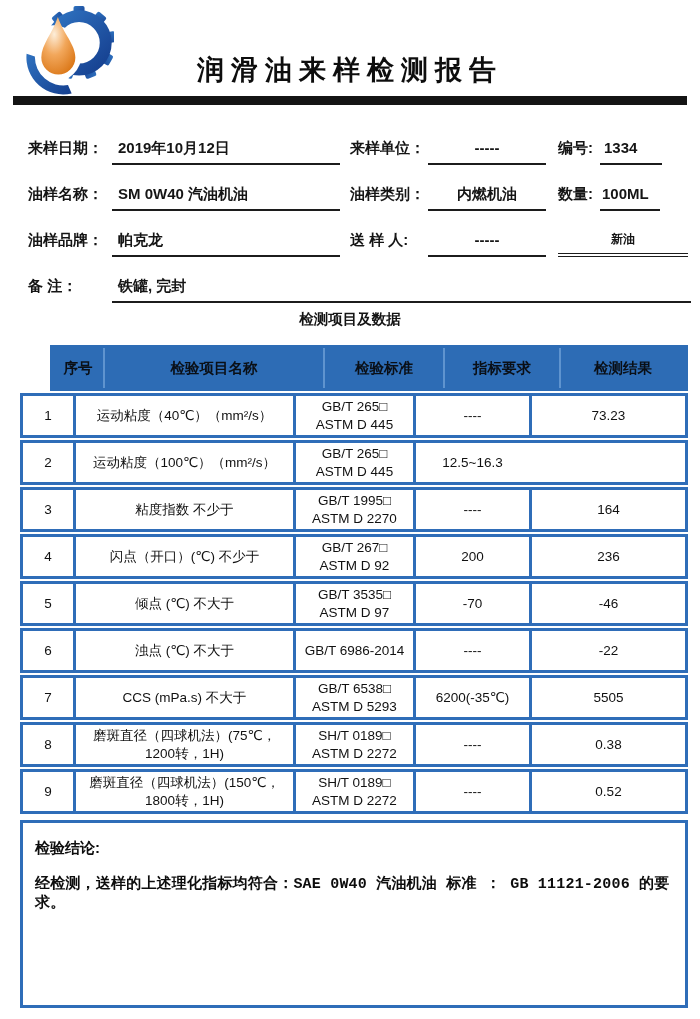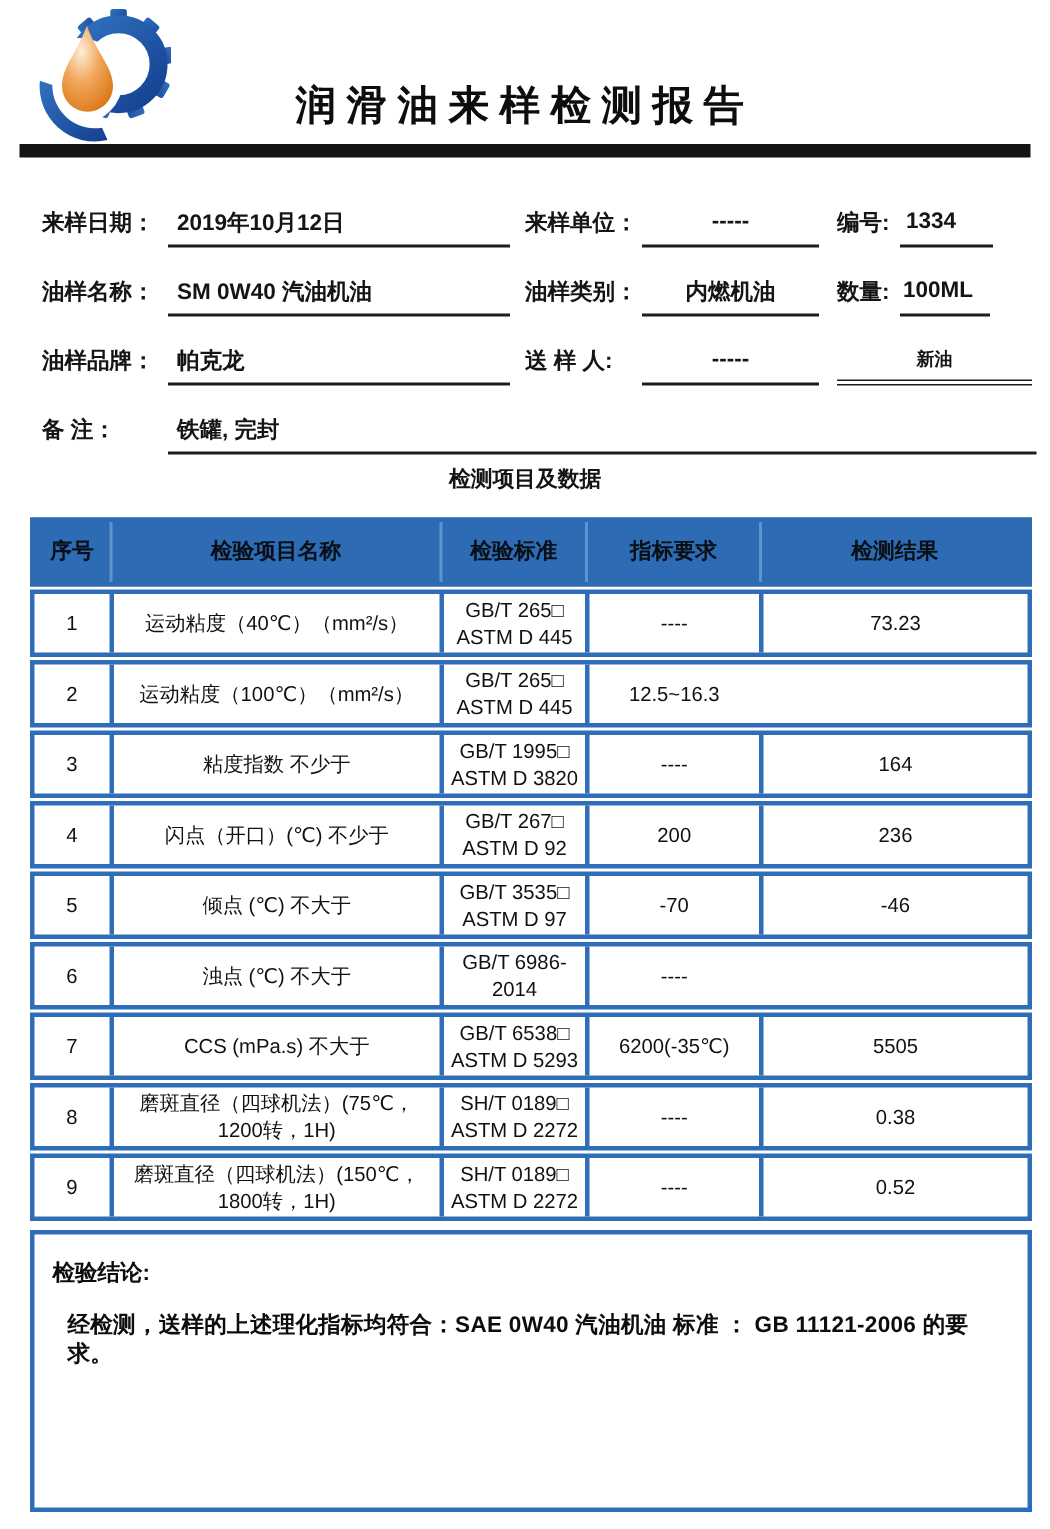--- a/index.html
+++ b/index.html
@@ -28,41 +28,41 @@
   .section-title{
     position:absolute;left:0;top:310px;width:700px;text-align:center;
     font-size:14.5px;font-weight:600;color:#141414;
   }
   
   .tbl{position:absolute;left:20px;top:345px;width:668px;}
   .trow{
     display:flex;align-items:stretch;border:3px solid #2f6db8;background:#fff;
     margin-bottom:2px;box-sizing:border-box;
   }
-  .thead{background:#2d6cb5;border-color:#2d6cb5;}
+  .thead{background:#2d6cb5;border-color:#2d6cb5;margin-left:30px;}
   .td{
     display:flex;flex-direction:column;justify-content:center;align-items:center;
     text-align:center;box-sizing:border-box;min-height:39px;
     font-size:13.5px;line-height:18px;padding:1px 2px;color:#111;
   }
   .thead .td{min-height:40px;font-size:14.5px;font-weight:700;color:#0a0f16;}
   .c1{width:50px;}
   .c2{width:220px;}
-  .c3{width:97px;}
+  .c3{width:120px;}
   .c4{width:116px;}
   .c5{flex:1;}
   .trow .td + .td{border-left:3px solid #2f6db8;}
   .thead .td + .td{border-left:2px solid #5f94cf;}
   
   .conclusion{
     position:absolute;left:20px;top:820px;width:668px;height:188px;
     border:3px solid #2f6db8;box-sizing:border-box;padding:10px 12px;background:#fff;
   }
   .conclusion-heading{font-size:15px;font-weight:800;margin:6px 0 0 0;color:#0d0d0d;}
-  .conclusion-text{font-size:15px;font-weight:800;margin:16px 0 0 10px;color:#0d0d0d;letter-spacing:0.2px;}
+  .conclusion-text{font-size:15px;font-weight:800;margin:16px 0 0 0;color:#0d0d0d;letter-spacing:0.2px;font-family:Liberation Mono, monospace;}
 </style>
 </head>
 <body>
 
 <div class="page">
 
   <div class="logo">
     <svg width="92" height="92" viewBox="0 0 100 100">
       <defs>
         <radialGradient id="dropGrad" cx="38%" cy="30%" r="80%">
@@ -181,21 +181,21 @@
         <div>ASTM D 445</div>
       </div>
       <div class="td c4">12.5~16.3</div>
     </div>
 
     <div class="trow">
       <div class="td c1">3</div>
       <div class="td c2">粘度指数 不少于</div>
       <div class="td c3">
         <div>GB/T 1995□</div>
-        <div>ASTM D 3820</div>
+        <div>ASTM D 2270</div>
       </div>
       <div class="td c4">----</div>
       <div class="td c5">164</div>
     </div>
 
     <div class="trow">
       <div class="td c1">4</div>
       <div class="td c2">闪点（开口）(℃) 不少于</div>
       <div class="td c3">
         <div>GB/T 267□</div>
@@ -217,20 +217,21 @@
     </div>
 
     <div class="trow">
       <div class="td c1">6</div>
       <div class="td c2">浊点 (℃) 不大于</div>
       <div class="td c3">
         <div>GB/T 6986-2014</div>
         <div></div>
       </div>
       <div class="td c4">----</div>
+      <div class="td c5">-22</div>
     </div>
 
     <div class="trow">
       <div class="td c1">7</div>
       <div class="td c2">CCS (mPa.s) 不大于</div>
       <div class="td c3">
         <div>GB/T 6538□</div>
         <div>ASTM D 5293</div>
       </div>
       <div class="td c4">6200(-35℃)</div>

